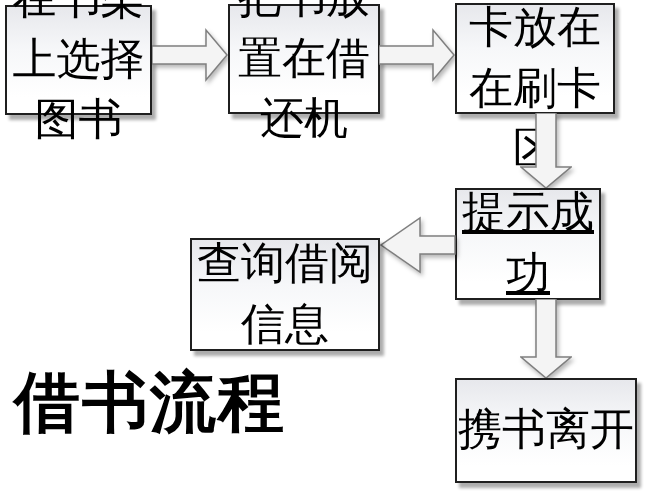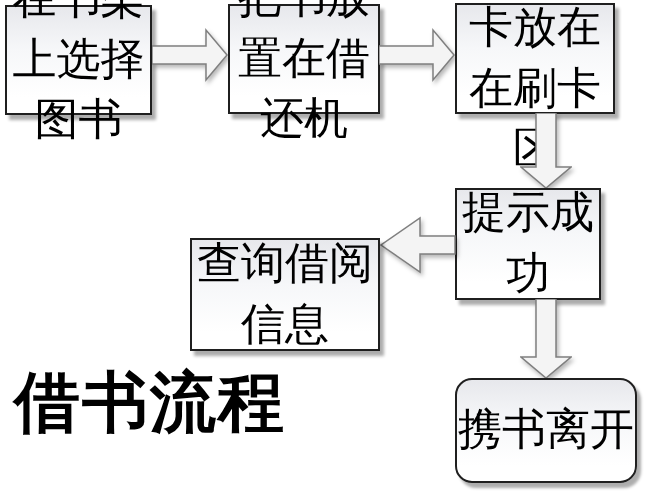--- a/index.html
+++ b/index.html
@@ -56,23 +56,23 @@
     font-weight: 700;
     font-size: 66px;
     letter-spacing: 2px;
     color: #000000;
     white-space: nowrap;
   }
   
   #box-select-book  { left: 5px;   top: 5px;   width: 147px; height: 110px; }
   #box-place-book   { left: 228px; top: 4px;   width: 152px; height: 110px; }
   #box-swipe-card   { left: 455px; top: 3px;   width: 160px; height: 111px; }
-  #box-success      { left: 455px; top: 188px; width: 146px; height: 112px; }
+  #box-success      { left: 455px; top: 188px; width: 146px; height: 112px; text-decoration: underline; }
   #box-query-info   { left: 190px; top: 190px; width: 190px; height: 113px; margin-top: 48px; }
-  #box-leave        { left: 455px; top: 378px; width: 182px; height: 105px; border-radius: 17px; }
+  #box-leave        { left: 455px; top: 378px; width: 182px; height: 105px; }
   
   #arrow-r1 { left: 152px; top: 27px; }
   #arrow-r2 { left: 379px; top: 27px; }
   #arrow-d1 { left: 520px; top: 113px; }
   #arrow-l1 { left: 380px; top: 216px; }
   #arrow-d2 { left: 520px; top: 299px; }
 </style>
 </head>
 <body>
 

